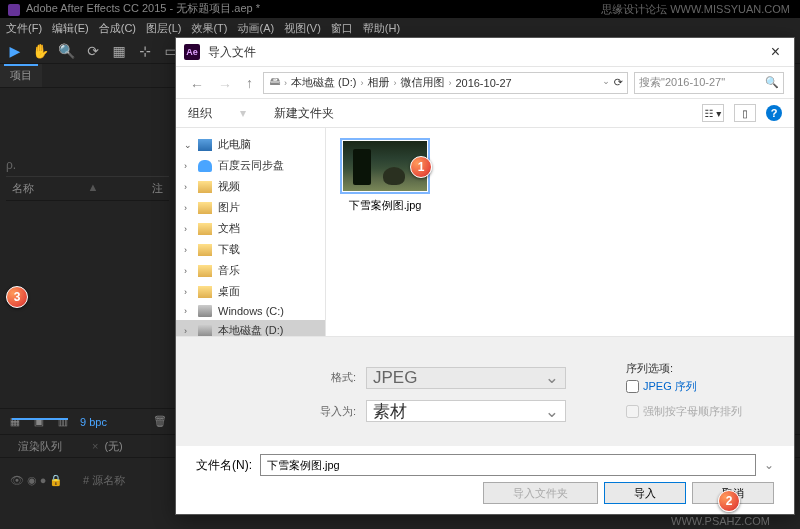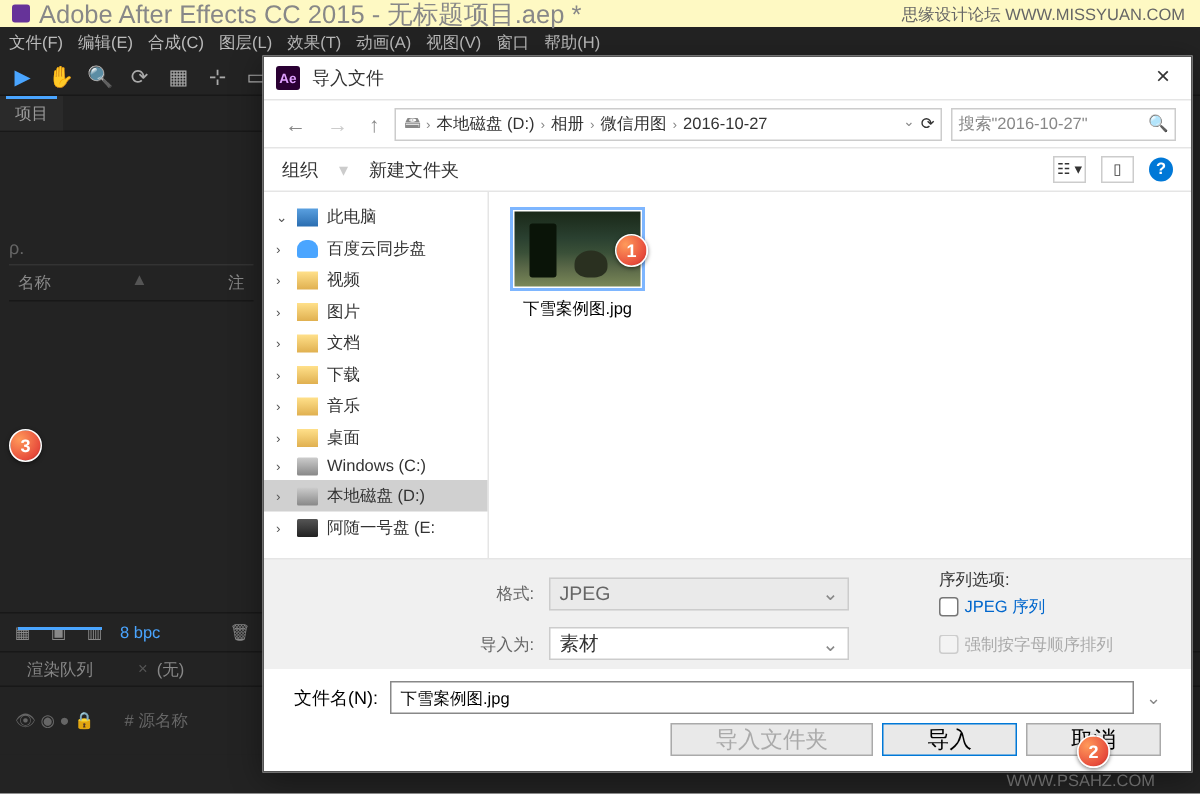--- a/index.html
+++ b/index.html
@@ -1,17 +1,17 @@
 <!DOCTYPE html>
 <html><head>
 <meta charset="utf-8">
 <style>
 * { margin: 0; padding: 0; box-sizing: border-box; font-family: "Microsoft YaHei", Arial, sans-serif; }
 body { width: 800px; height: 529px; background: #232323; overflow: hidden; position: relative; }
-.app-title { height: 18px; background: #fef9c3; color: #888; font-size: 17px; padding: 2px 8px; display: flex; align-items: center; }
+.app-title { height: 18px; background: #000000; color: #888; font-size: 11px; padding: 2px 8px; display: flex; align-items: flex-end; }
 .app-title .ae-icon { width: 12px; height: 12px; background: #663399; margin-right: 6px; border-radius: 2px; display: inline-block; }
 .watermark-top { position: absolute; top: 2px; right: 10px; color: #666; font-size: 11px; }
 .menubar { height: 20px; background: #232323; color: #bbb; font-size: 11px; display: flex; align-items: center; padding: 0 6px; gap: 10px; }
 .menubar span { cursor: pointer; }
 .toolbar { height: 26px; background: #232323; border-bottom: 1px solid #181818; display: flex; align-items: center; padding: 0 6px; gap: 8px; }
 .tool-btn { width: 18px; height: 18px; display: flex; align-items: center; justify-content: center; color: #aaa; font-size: 14px; }
 .arrow-tool { color: #4aa5ff; }
 .main-row { display: flex; height: 370px; }
 .left-panel { width: 175px; background: #232323; color: #888; font-size: 11px; display: flex; flex-direction: column; }
 .panel-tabs { display: flex; height: 24px; align-items: center; border-bottom: 1px solid #181818; }
@@ -35,21 +35,21 @@
 .dlg-title { height: 28px; display: flex; align-items: center; padding: 0 8px; font-size: 12px; color: #333; }
 .dlg-title .ae-sq { width: 16px; height: 16px; background: #2a0033; color: #e0a0ff; font-size: 9px; font-weight: bold; display: flex; align-items: center; justify-content: center; margin-right: 8px; border-radius: 2px; }
 .dlg-title .close { margin-left: auto; font-size: 16px; color: #333; padding: 0 6px; cursor: pointer; }
 .dlg-nav { height: 32px; display: flex; align-items: center; padding: 0 10px; gap: 6px; font-size: 12px; color: #333; border-top: 1px solid #e5e5e5; }
 .nav-arrow { color: #888; font-size: 14px; padding: 2px 4px; }
 .breadcrumb { flex: 1; display: flex; align-items: center; height: 22px; border: 1px solid #ccc; background: #fff; padding: 0 4px; gap: 2px; font-size: 11px; }
 .crumb { padding: 0 2px; }
 .crumb-sep { color: #888; font-size: 9px; }
 .search-box { width: 150px; height: 22px; border: 1px solid #ccc; display: flex; align-items: center; padding: 0 4px; font-size: 11px; color: #888; }
 .search-box .mag { margin-left: auto; color: #666; }
-.dlg-toolbar { height: 30px; display: flex; align-items: center; padding: 0 12px; gap: 14px; font-size: 12px; color: #333; border-top: 1px solid #e5e5e5; border-bottom: 1px solid #e5e5e5; background: #fff; }
+.dlg-toolbar { height: 30px; display: flex; align-items: center; padding: 0 12px; gap: 28px; font-size: 12px; color: #333; border-top: 1px solid #e5e5e5; border-bottom: 1px solid #e5e5e5; background: #fff; }
 .dlg-toolbar .right { margin-left: auto; display: flex; align-items: center; gap: 10px; }
 .view-btn { width: 22px; height: 18px; border: 1px solid #ccc; font-size: 10px; display: flex; align-items: center; justify-content: center; }
 .help-btn { width: 16px; height: 16px; border-radius: 50%; background: #0078d7; color: #fff; font-size: 11px; font-weight: bold; display: flex; align-items: center; justify-content: center; }
 .dlg-body { flex: 1; display: flex; overflow: hidden; }
 .tree { width: 150px; border-right: 1px solid #e5e5e5; padding: 6px 0; font-size: 11px; overflow-y: auto; }
 .tree-item { display: flex; align-items: center; padding: 3px 10px 3px 22px; gap: 6px; color: #333; cursor: pointer; white-space: nowrap; }
 .tree-item.selected { background: #d0d0d0; }
 .tree-item .caret { position: absolute; left: 8px; font-size: 9px; color: #555; }
 .tree-item { position: relative; }
 .ico { width: 14px; height: 12px; display: inline-block; flex-shrink: 0; }
@@ -58,34 +58,34 @@
 .ico-folder { background: linear-gradient(#ffe08a,#e0b050); }
 .ico-drive { background: linear-gradient(#ccc,#888); border-radius: 1px; }
 .ico-usb { background: linear-gradient(#555,#222); border-radius: 1px; }
 .content { flex: 1; padding: 10px; position: relative; }
 .thumb-wrap { width: 98px; text-align: center; font-size: 11px; }
 .thumb { width: 90px; height: 56px; border: 2px solid #7eb6ff; padding: 1px; background: #fff; position: relative; margin: 0 auto 4px; }
 .thumb-img { width: 100%; height: 100%; background: linear-gradient(180deg,#1a2818 0%,#2a4030 35%,#3a5038 55%,#5a6848 75%,#7a8858 100%); position: relative; overflow: hidden; }
 .thumb-img::before { content: ""; position: absolute; left: 10px; top: 8px; width: 18px; height: 36px; background: #0a1408; border-radius: 2px; }
 .thumb-img::after { content: ""; position: absolute; right: 22px; bottom: 6px; width: 22px; height: 18px; background: #2a3020; border-radius: 50% 50% 40% 40%; }
 .badge-1 { right: -4px; bottom: 14px; }
-.form-area { background: #f0f0f0; padding: 6px 20px; font-size: 12px; color: #333; border-top: 1px solid #e5e5e5; }
+.form-area { background: #f0f0f0; padding: 24px 20px; font-size: 12px; color: #333; border-top: 1px solid #e5e5e5; }
 .form-grid { display: grid; grid-template-columns: 160px 200px 40px 200px; gap: 6px 10px; align-items: center; }
 .form-label { text-align: right; color: #666; font-size: 11px; }
-.select-fake { height: 22px; border: 1px solid #ccc; background: #eaeaea; display: flex; align-items: center; padding: 0 6px; font-size: 13px; color: #666; position: relative; }
+.select-fake { height: 22px; border: 1px solid #ccc; background: #eaeaea; display: flex; align-items: center; padding: 0 6px; font-size: 17px; color: #666; position: relative; }
 .select-fake::after { content: "⌄"; position: absolute; right: 6px; color: #888; }
 .chk-row { display: flex; align-items: center; gap: 4px; font-size: 11px; }
 .chk-row .link { color: #0066cc; }
 .chk-row.disabled { color: #aaa; }
 .file-row { display: flex; align-items: center; padding: 8px 20px 0; gap: 8px; font-size: 12px; }
 .file-input { flex: 1; height: 22px; border: 1px solid #888; padding: 0 6px; font-size: 11px; display: flex; align-items: center; }
 .filter-sel { width: 170px; height: 22px; border: 1px solid #ccc; background: #eaeaea; font-size: 11px; display: flex; align-items: center; padding: 0 6px; position: relative; white-space: nowrap; overflow: hidden; }
 .filter-sel::after { content: "⌄"; position: absolute; right: 4px; color: #555; background: #eaeaea; padding-left: 2px; }
 .btn-row { display: flex; justify-content: flex-end; padding: 6px 20px 10px; gap: 6px; position: relative; }
-.btn { height: 22px; padding: 0 29px; border: 1px solid #aaa; background: #e9e9e9; font-size: 15px; display: flex; align-items: center; cursor: pointer; }
+.btn { height: 22px; padding: 0 29px; border: 1px solid #aaa; background: #e9e9e9; font-size: 11px; display: flex; align-items: center; cursor: pointer; }
 .btn.disabled { color: #aaa; }
 .btn.primary { border-color: #0078d7; }
 .badge-2 { position: absolute; right: 54px; bottom: 2px; }
 .watermark-bottom { position: absolute; right: 30px; bottom: 2px; color: #666; font-size: 11px; z-index: 50; }
 .watermark-ps { position: absolute; right: 44px; top: 118px; z-index: 40; font-size: 16px; color: rgba(80,80,120,.5); font-weight: bold; display: flex; align-items: center; gap: 4px; }
 .ps-logo { width: 40px; height: 34px; background: radial-gradient(circle at 40% 40%, rgba(140,140,200,.4), rgba(60,60,120,.3)); border-radius: 50%; }
 .mini-ico { width: 14px; height: 14px; font-size: 11px; color: #888; display: inline-flex; align-items: center; justify-content: center; }
 </style>
 </head>
 <body>
@@ -130,21 +130,21 @@
         <span>名称</span>
         <span style="color:#555">▲</span>
         <span>注</span>
       </div>
       <div class="badge badge-3">3</div>
     </div>
     <div class="bottom-strip">
       <span class="mini-ico">▦</span>
       <span class="mini-ico">▣</span>
       <span class="mini-ico">▥</span>
-      <span class="bpc">8 bpc</span>
+      <span class="bpc">9 bpc</span>
       <span class="mini-ico" style="margin-left:auto">🗑</span>
     </div>
   </div>
 </div>
 
 <div class="render-row">
   <div class="render-tab">渲染队列</div>
   <span style="margin-left:20px; color:#555">×</span>
   <span style="margin-left:6px">(无)</span>
 </div>

